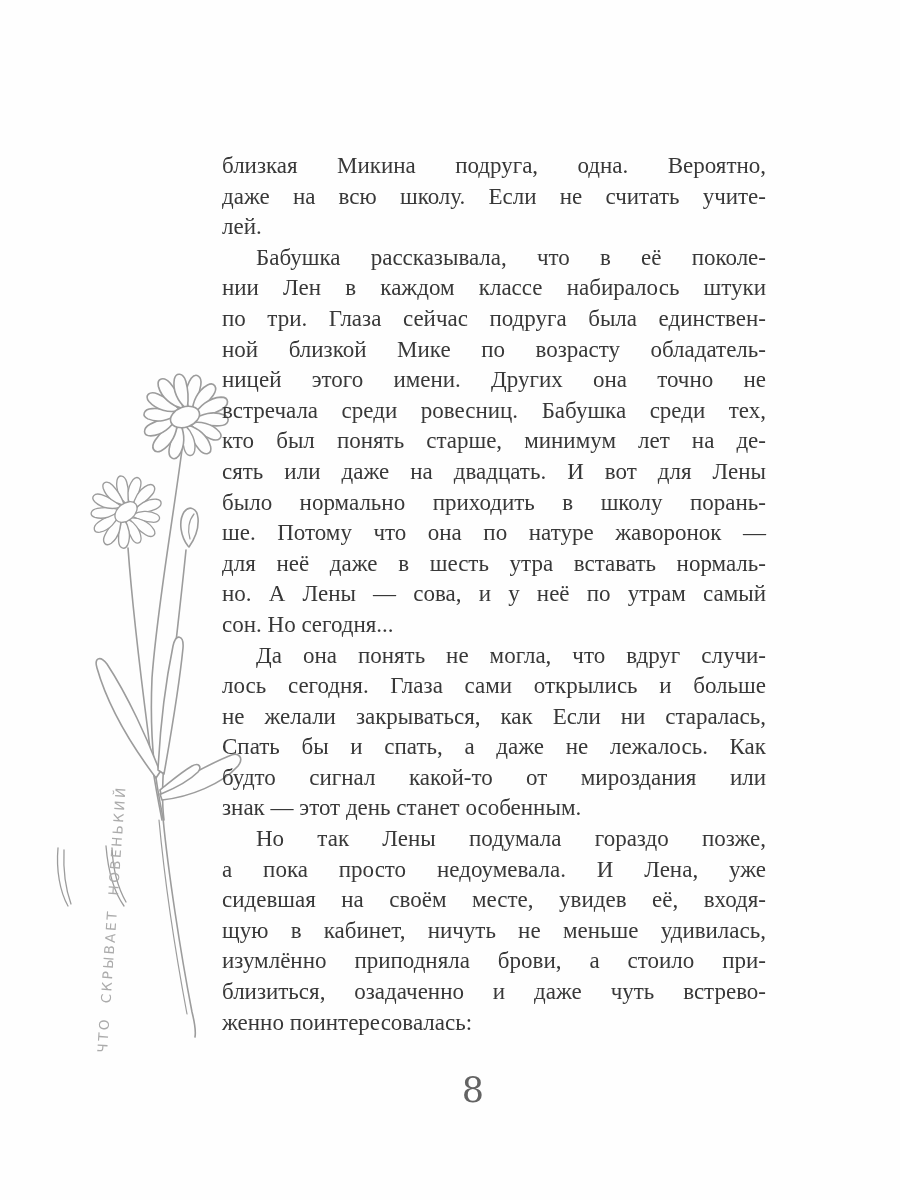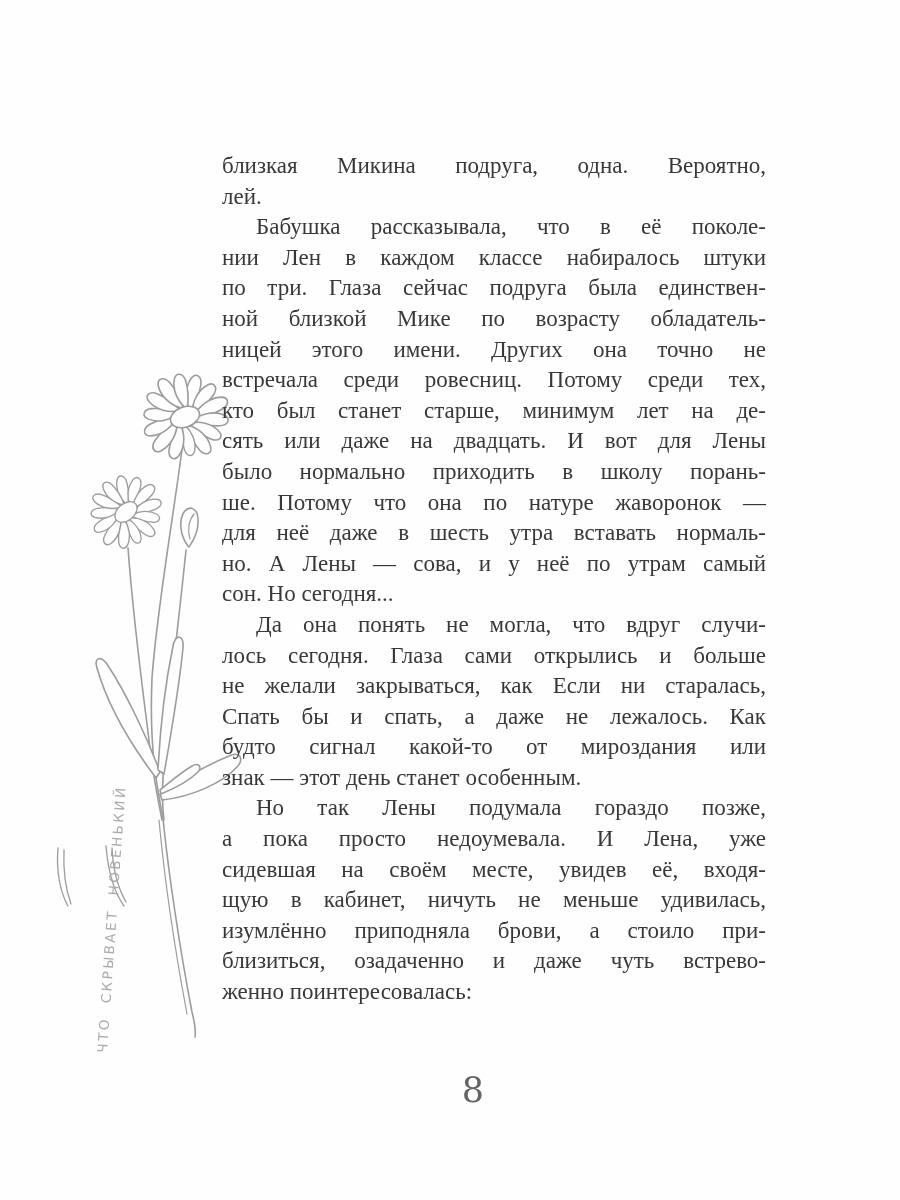--- a/index.html
+++ b/index.html
@@ -141,28 +141,29 @@
         <path d="M148,196 C141,187 138,172 144,162 C149,155 157,158 158,168 C159,179 154,190 149,197 Z" fill="#fefefe"></path>
         <path d="M150,189 C147,180 149,170 154,164" stroke-width="1.2"></path>
       </g>
     </svg>
   </div>
 
   <div class="side-title">ЧТО СКРЫВАЕТ НОВЕНЬКИЙ</div>
 
   <div class="text-block">
       <div class="line">близкая Микина подруга, одна. Вероятно,</div>
+      <div class="line">даже на всю школу. Если не считать учите-</div>
       <div class="line last">лей.</div>
       <div class="line indent">Бабушка рассказывала, что в её поколе-</div>
       <div class="line">нии Лен в каждом классе набиралось штуки</div>
       <div class="line">по три. Глаза сейчас подруга была единствен-</div>
       <div class="line">ной близкой Мике по возрасту обладатель-</div>
       <div class="line">ницей этого имени. Других она точно не</div>
-      <div class="line">встречала среди ровесниц. Потому среди тех,</div>
-      <div class="line">кто был станет старше, минимум лет на де-</div>
+      <div class="line">встречала среди ровесниц. Бабушка среди тех,</div>
+      <div class="line">кто был понять старше, минимум лет на де-</div>
       <div class="line">сять или даже на двадцать. И вот для Лены</div>
       <div class="line">было нормально приходить в школу порань-</div>
       <div class="line">ше. Потому что она по натуре жаворонок —</div>
       <div class="line">для неё даже в шесть утра вставать нормаль-</div>
       <div class="line">но. А Лены — сова, и у неё по утрам самый</div>
       <div class="line last">сон. Но сегодня...</div>
       <div class="line indent">Да она понять не могла, что вдруг случи-</div>
       <div class="line">лось сегодня. Глаза сами открылись и больше</div>
       <div class="line">не желали закрываться, как Если ни старалась,</div>
       <div class="line">Спать бы и спать, а даже не лежалось. Как</div>

